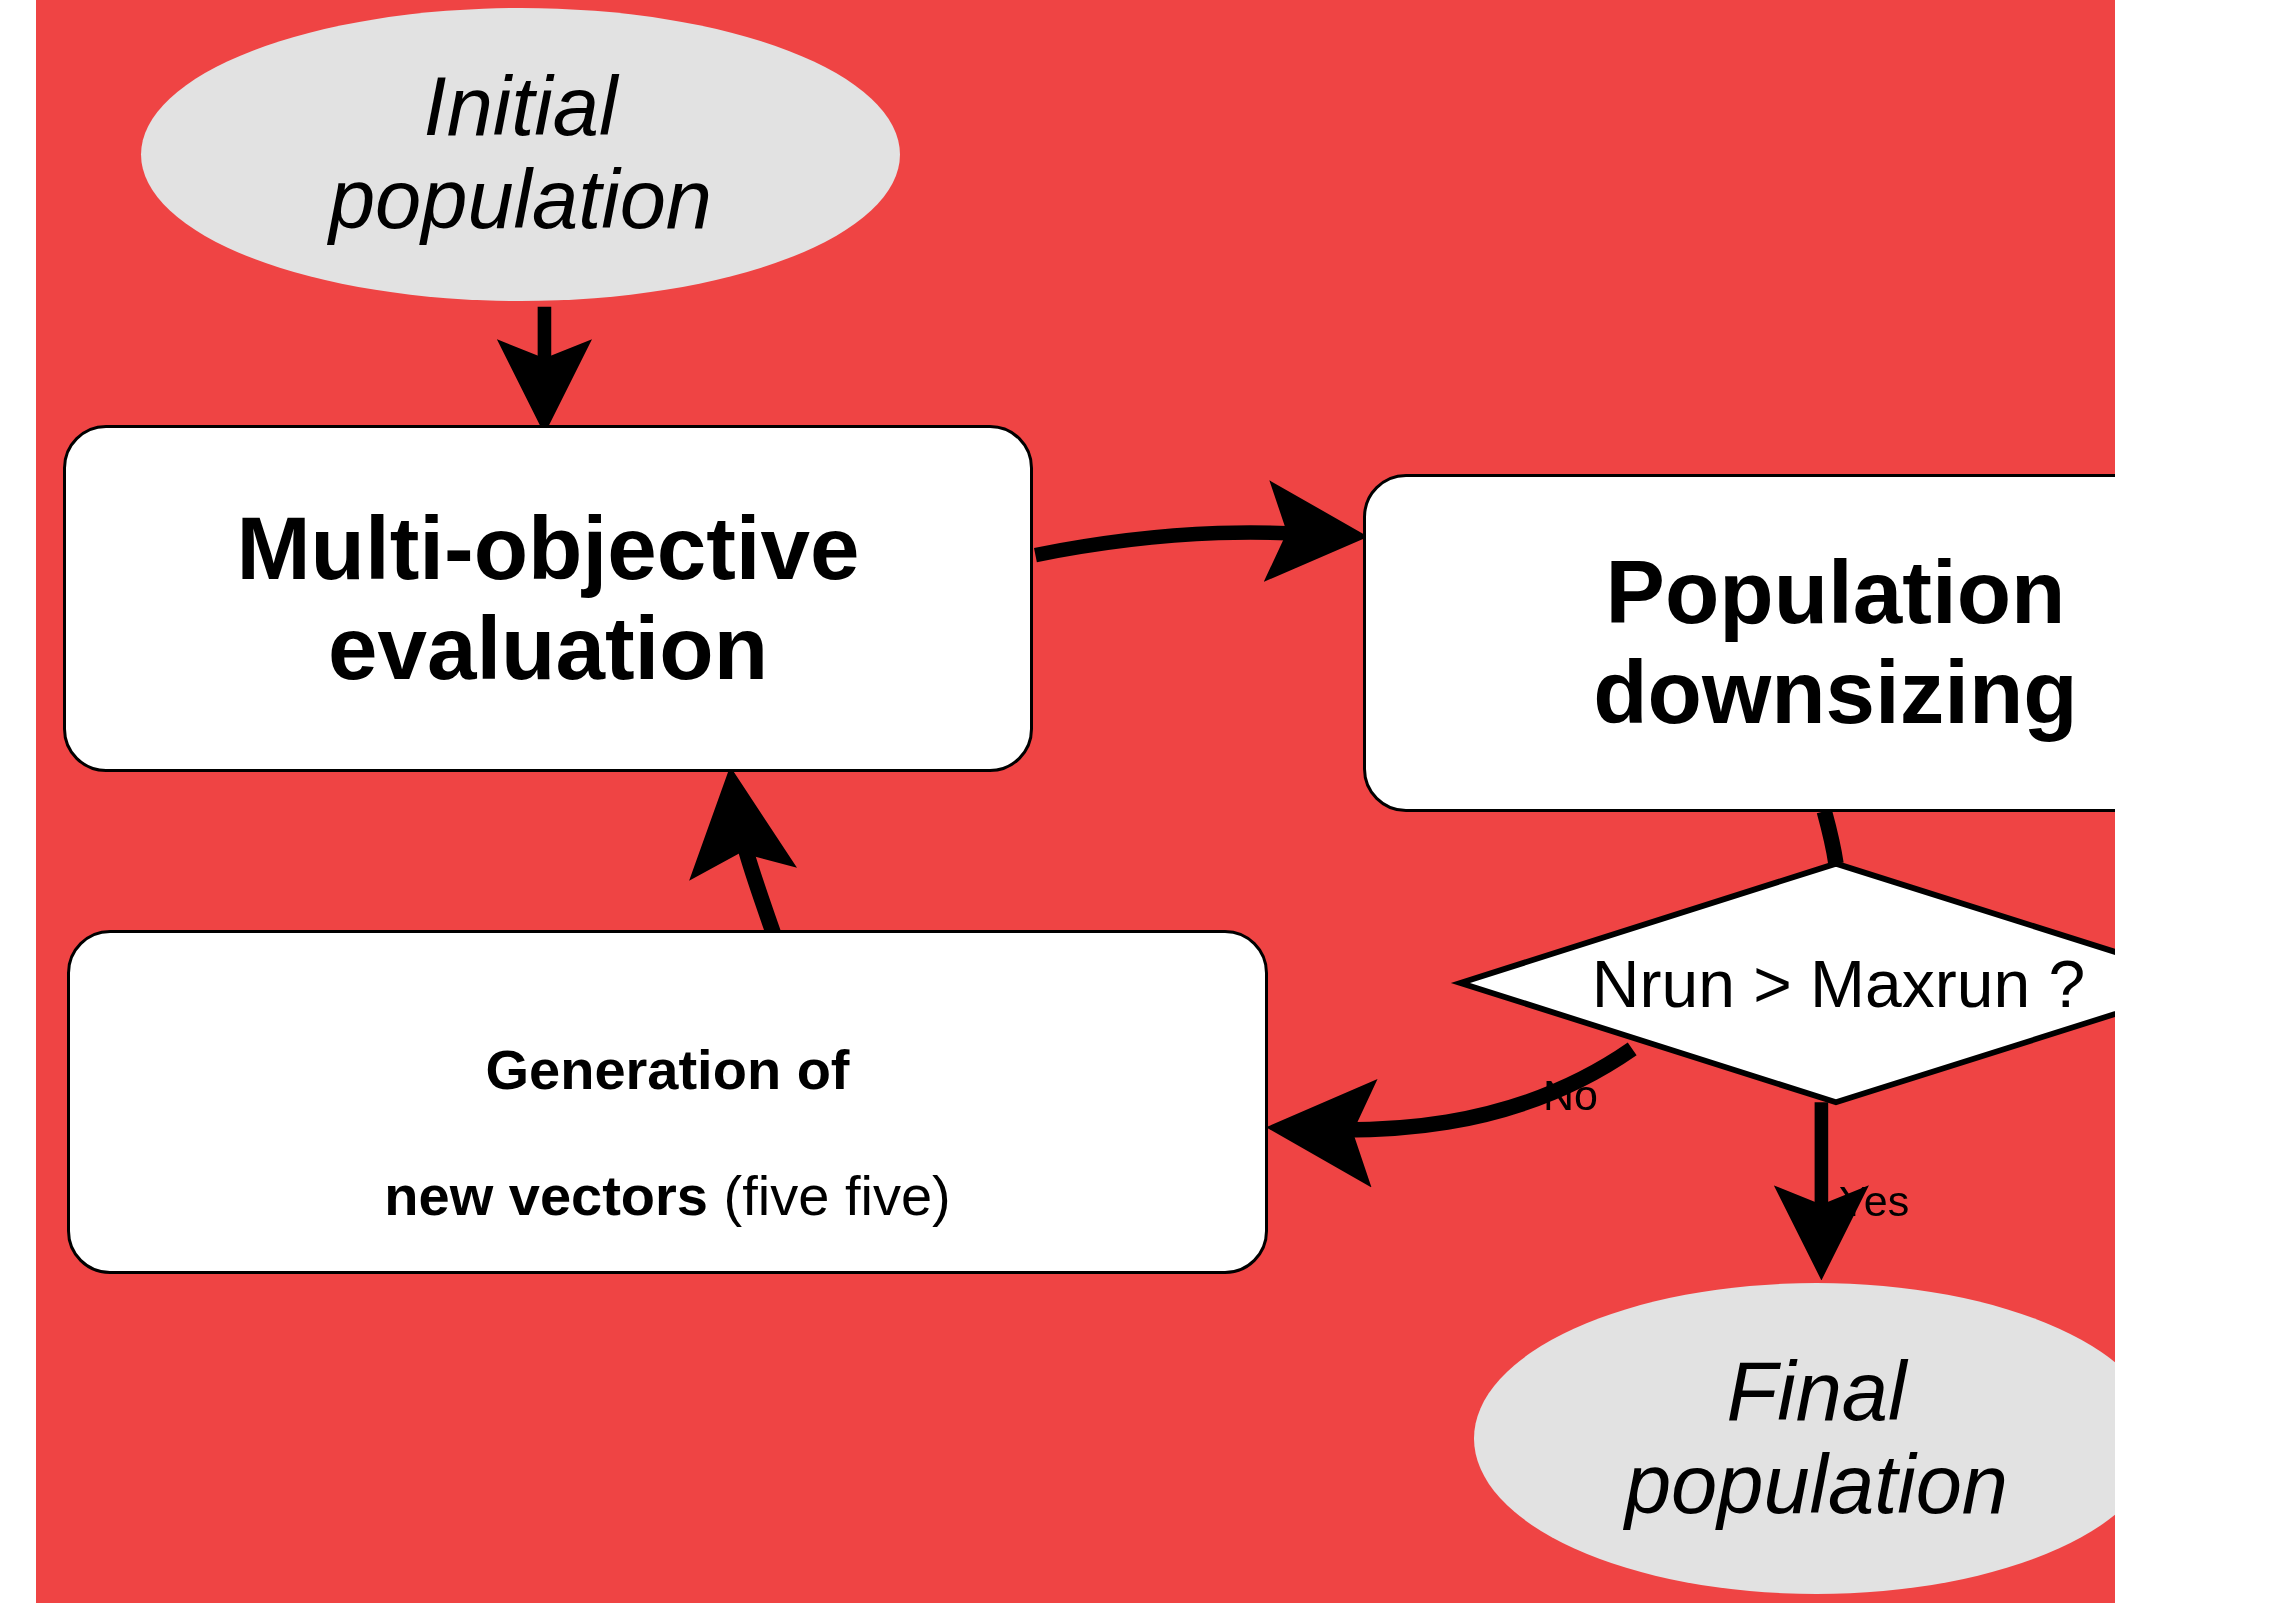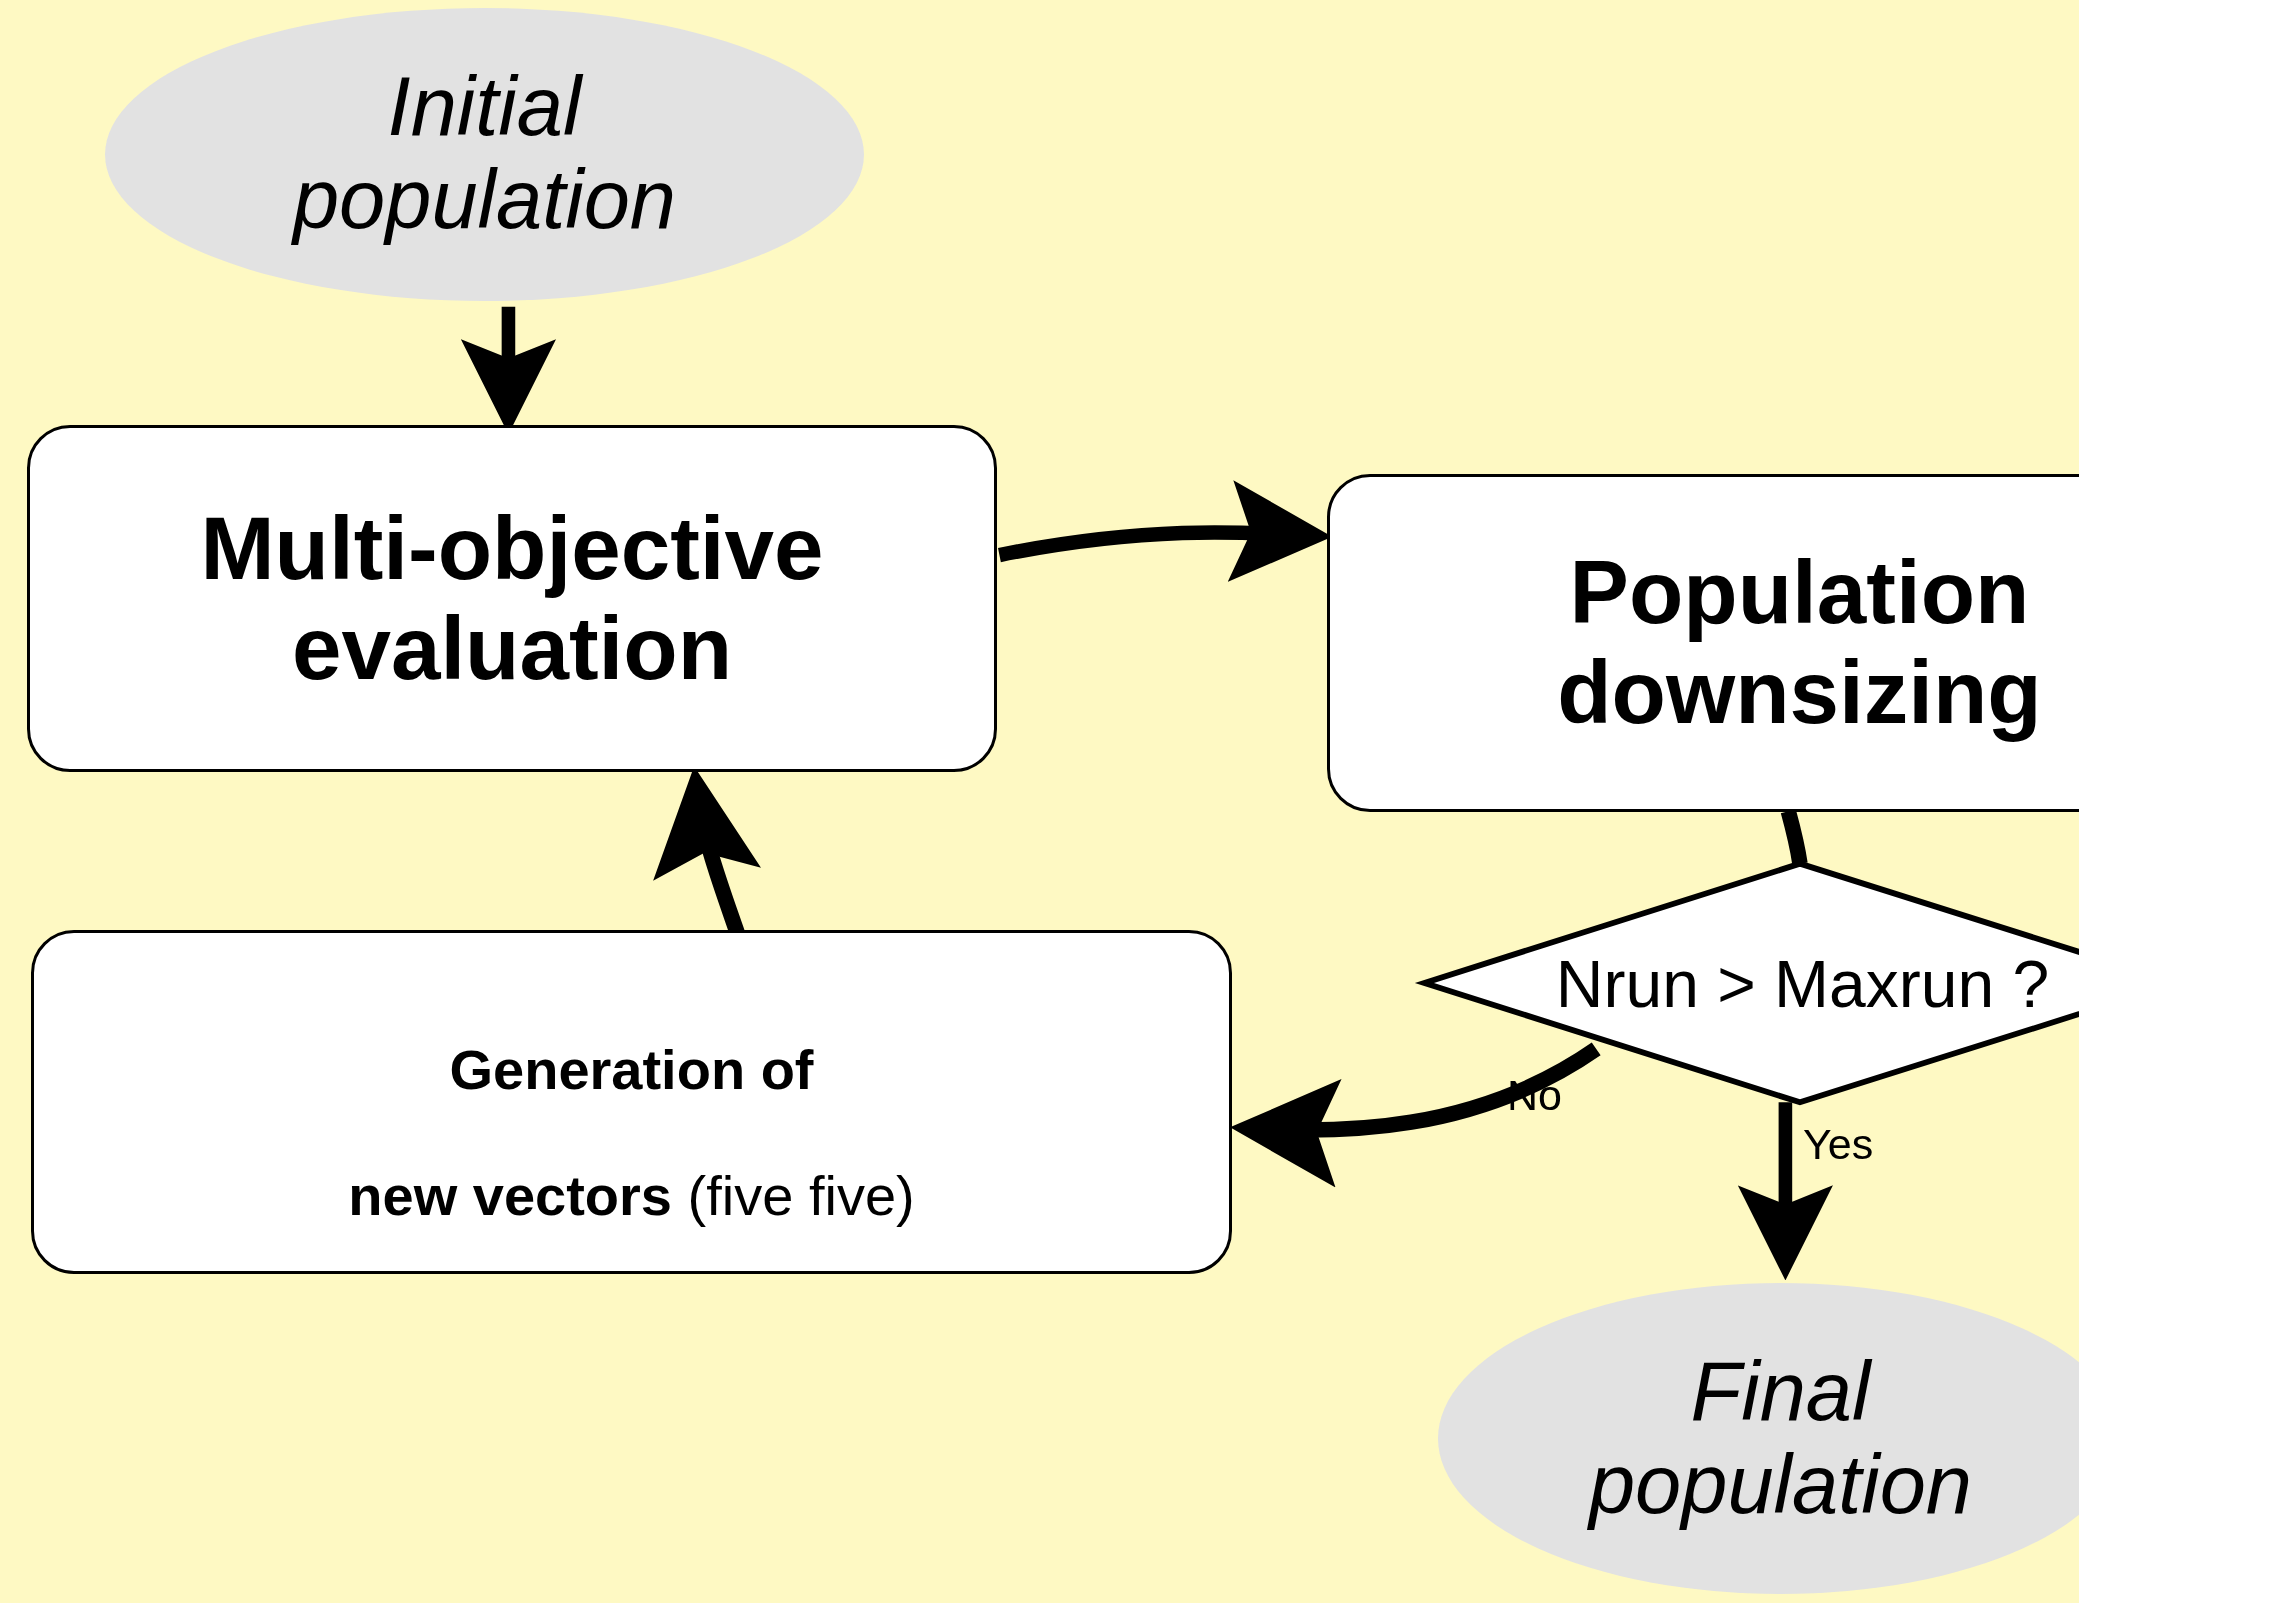--- a/index.html
+++ b/index.html
@@ -4,23 +4,24 @@
 <style>
   html, body {
     margin: 0;
     padding: 0;
     background: #ffffff;
   }
   #canvas {
     position: relative;
     width: 2079px;
     height: 1603px;
-    background: #fef9c3;
+    background: #ef4444;
     overflow: hidden;
     font-family: "Liberation Sans", "DejaVu Sans", sans-serif;
+    margin-left: 36px;
   }
   #flow-svg {
     position: absolute;
     left: 0;
     top: 0;
     width: 2289px;
     height: 1603px;
   }
   
   .node {
@@ -95,21 +96,21 @@
     white-space: nowrap;
   }
   
   .edge-label {
     position: absolute;
     font-size: 43px;
     color: #000000;
     white-space: nowrap;
   }
   #edge-label-no  { left: 1507px; top: 1071px; }
-  #edge-label-yes { left: 1803px; top: 1120px; }
+  #edge-label-yes { left: 1803px; top: 1177px; }
 </style>
 </head>
 <body>
 
 <div id="canvas">
 
   <svg id="flow-svg" viewBox="0 0 2359 1652">
     <defs>
       <marker id="arrowhead" markerWidth="7" markerHeight="7" refX="5.6" refY="3.5" orient="auto" markerUnits="strokeWidth">
         <path d="M0,0 L7,3.5 L0,7 L1.4,3.5 Z" fill="#000000"></path>

